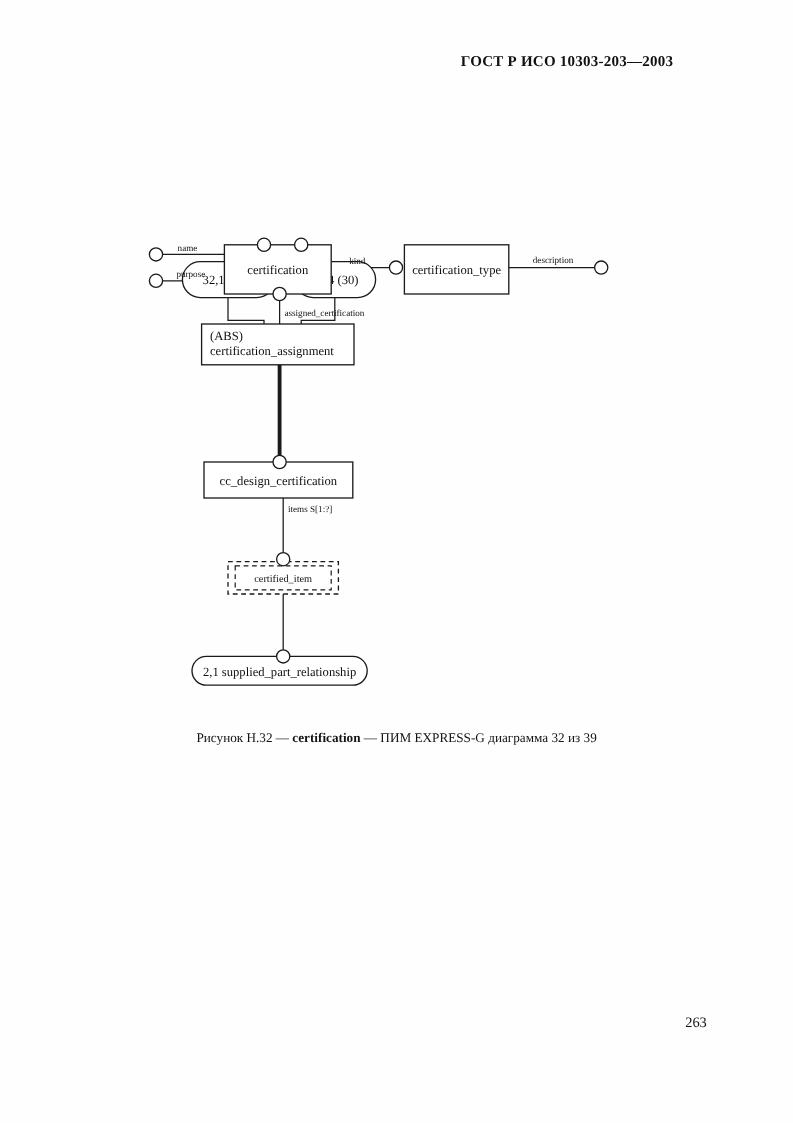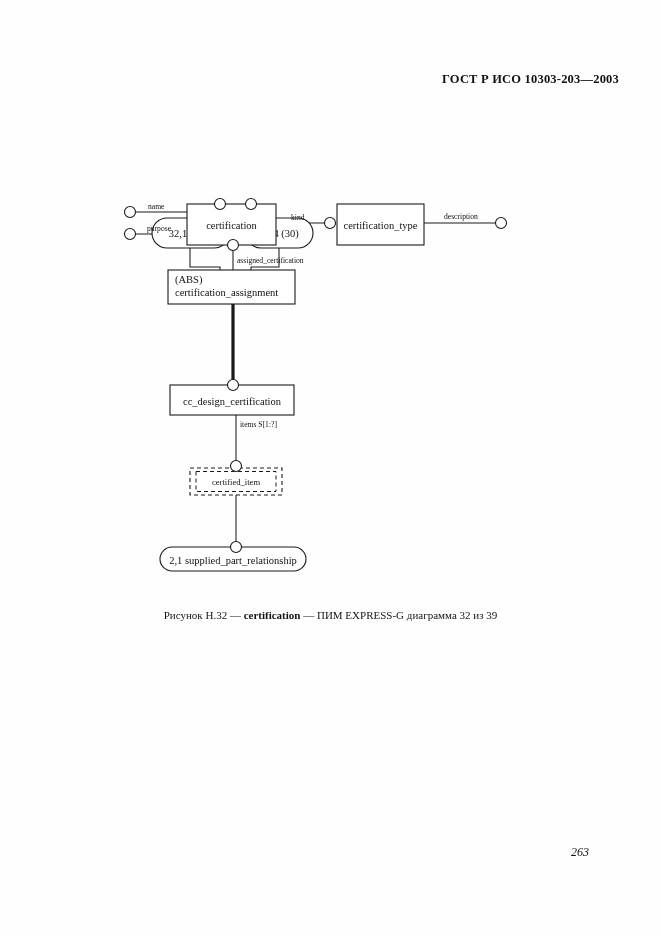--- a/index.html
+++ b/index.html
@@ -16,25 +16,25 @@
     color: #000000;
     overflow: hidden;
   }
   .page {
     position: absolute;
     inset: 0;
     background: #fefefe;
   }
   .header {
     position: absolute;
-    top: 72px;
+    top: 44px;
     left: 0;
     width: 661px;
     text-align: right;
-    padding-right: 42px;
+    padding-right: 100px;
     box-sizing: border-box;
     font-family: "Liberation Serif", serif;
     font-weight: bold;
     font-size: 12.5px;
     letter-spacing: 0.2px;
     color: #111111;
   }
   .figure-area {
     position: absolute;
     top: 100px;
@@ -57,21 +57,20 @@
   .page-number {
     position: absolute;
     top: 845px;
     left: 0;
     width: 661px;
     text-align: right;
     padding-right: 72px;
     box-sizing: border-box;
     font-size: 12px;
     color: #111111;
-    font-style: italic;
   }
   svg {
     display: block;
   }
   .ent-rect {
     fill: #ffffff;
     stroke: #1a1a1a;
     stroke-width: 1.1;
   }
   .sel-rect-outer {

